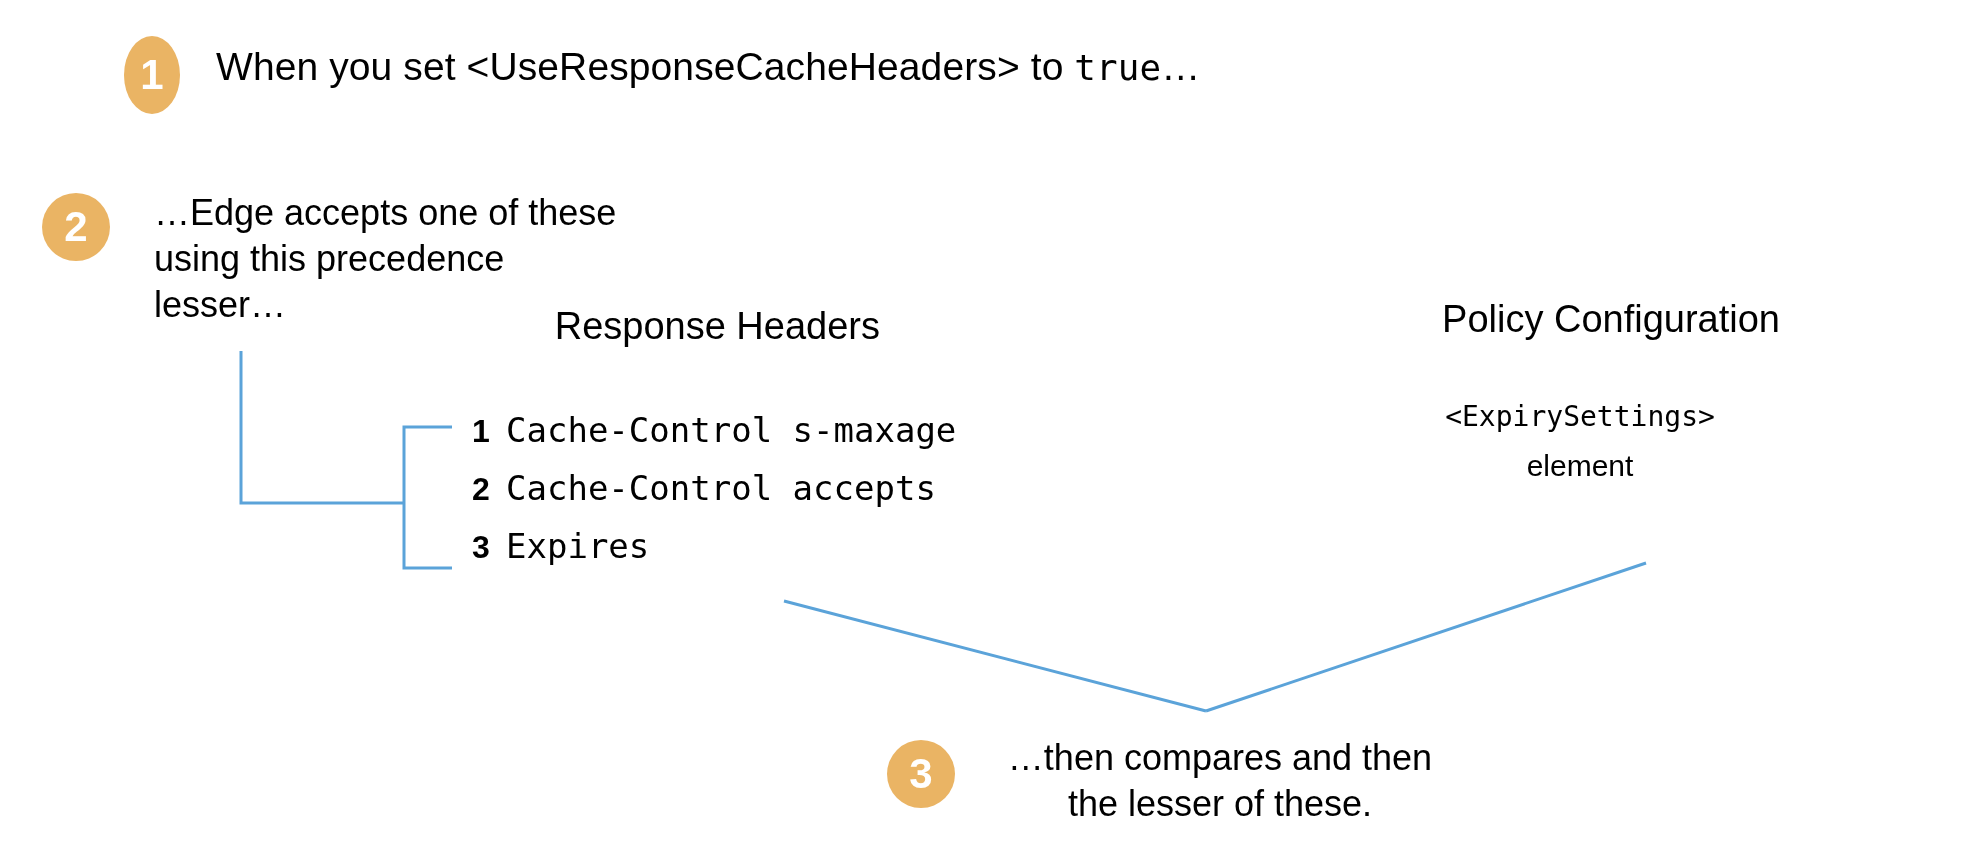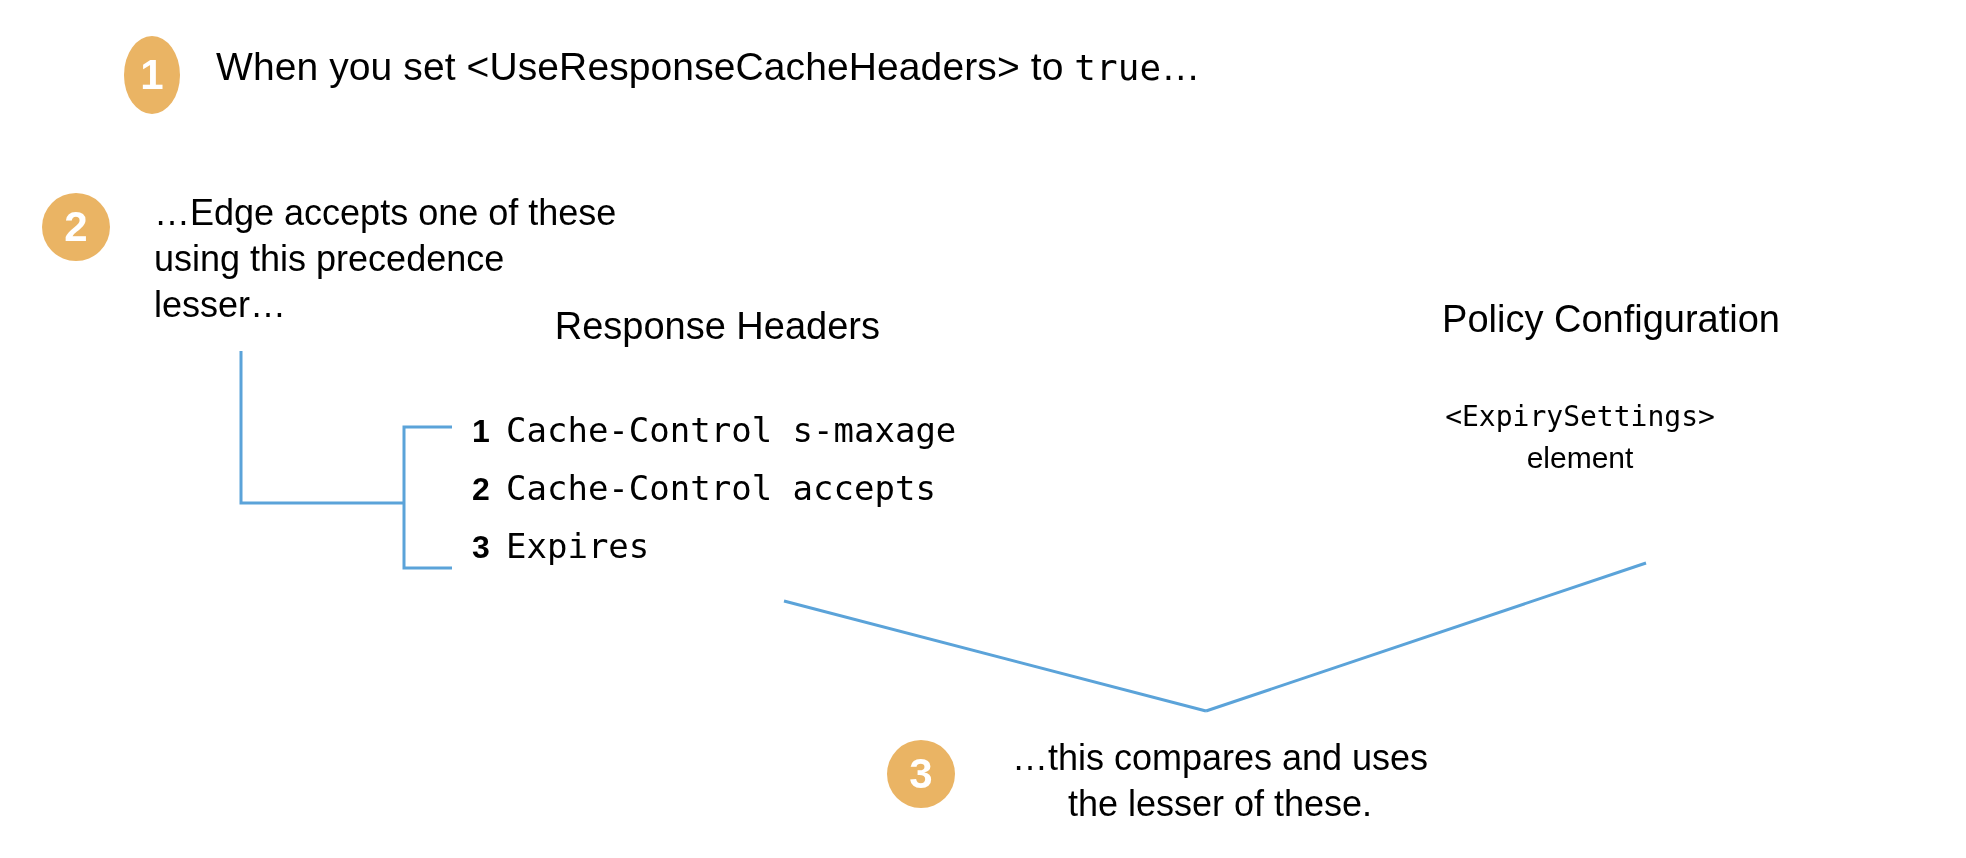--- a/index.html
+++ b/index.html
@@ -136,21 +136,21 @@
     top: 400px;
     width: 400px;
     text-align: center;
   }
   .policy-elem {
     font-family: "DejaVu Sans Mono", "Liberation Mono", monospace;
     font-size: 28px;
     white-space: nowrap;
   }
   .policy-sub {
-    margin-top: 8px;
+    margin-top: 16px;
     font-size: 30px;
     text-align: center;
   }
 
   .step3-text {
     position: absolute;
     left: 980px;
     top: 735px;
     width: 480px;
     font-size: 36px;
@@ -210,17 +210,17 @@
 
   <div class="policy-block">
     <div class="policy-elem">&lt;ExpirySettings&gt;</div>
     <div class="policy-sub">element</div>
   </div>
 
   <div class="badge badge-3">
     <span>3</span>
   </div>
   <div class="step3-text">
-    <div>…this compares and uses</div>
+    <div>…then compares and then</div>
     <div>the lesser of these.</div>
   </div>
 
 </div>
 
 </body></html>

